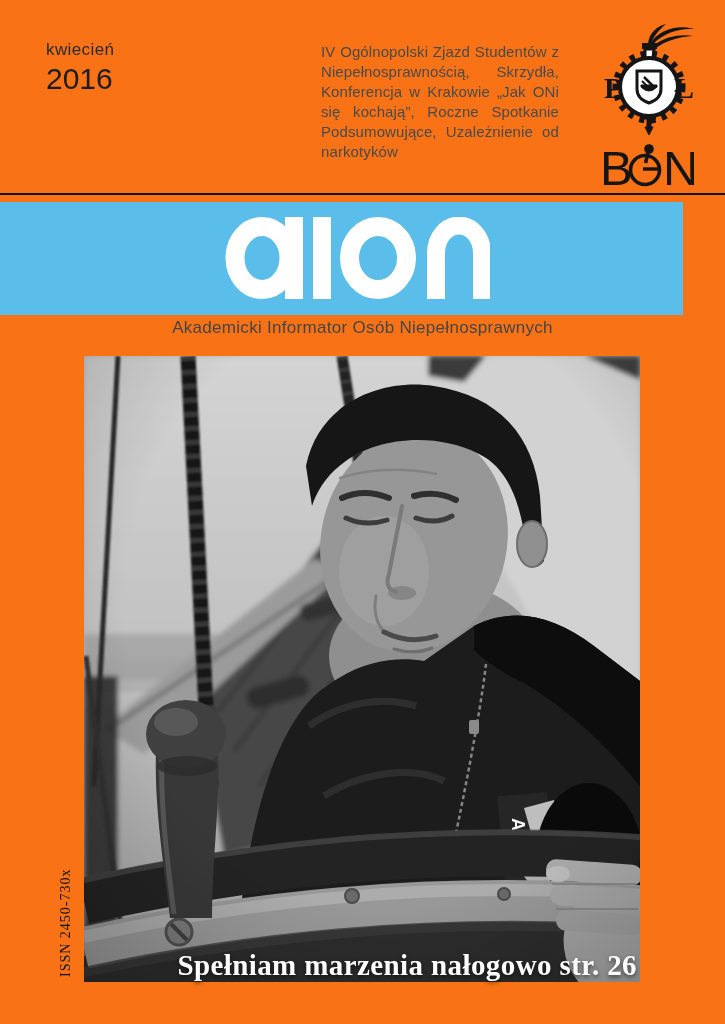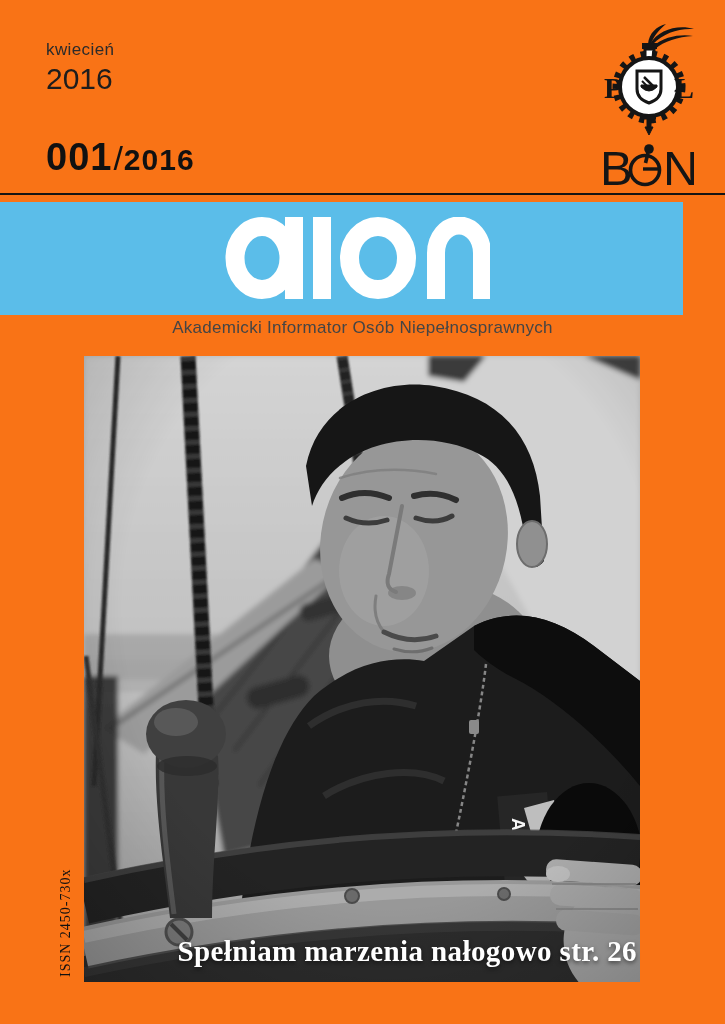--- a/index.html
+++ b/index.html
@@ -22,40 +22,38 @@
   .logo-col{position:absolute; left:598px; top:22px; width:104px;}
   .rule{position:absolute; left:0; top:193px; width:725px; height:2px; background:#141414;}
   
   .band{position:absolute; left:0; top:202px; width:683px; height:113px; background:#5bbde9;}
   .aion-logo{position:absolute; left:225px; top:217px; width:265px; height:82px;}
   .tagline{position:absolute; left:0; top:318px; width:725px; text-align:center;
     font-size:17px; color:#454545; letter-spacing:.3px;}
   
   .photo{position:absolute; left:84px; top:356px; width:556px; height:626px; background:#bbb;}
   .photo svg{display:block;}
-  .caption{position:absolute; right:3px; bottom:14px; color:#fff;
+  .caption{position:absolute; right:3px; bottom:0; color:#fff;
     font-family:"Liberation Serif", serif; font-weight:700; font-size:29px;
     letter-spacing:.4px; text-shadow:0 2px 4px rgba(0,0,0,.55); white-space:nowrap;}
   .issn{position:absolute; left:58px; top:977px; transform:rotate(-90deg); transform-origin:0 0;
     font-family:"Liberation Serif", serif; font-size:14px; letter-spacing:1px; color:#111; white-space:nowrap;}
 </style>
 </head>
 <body>
 
 <div class="page">
 
   <div class="issue-block">
     <div class="month">kwiecień</div>
     <div class="year">2016</div>
   </div>
-  <div class="issue-no">
-    <span class="num">001</span><span class="sep">/</span><span class="iy">2016</span>
-  </div>
 
   <div class="toc">
+    <p class="toc-text">IV Ogólnopolski Zjazd Studentów z Niepełnosprawnością, Skrzydła, Konferencja w Krakowie „Jak ONi się kochają”, Roczne Spotkanie Podsumowujące, Uzależnienie od narkotyków</p>
   </div>
 
   <div class="logo-col">
     <svg width="104" height="114" viewBox="0 0 104 114">
       <g fill="#151515">
         <path d="M52 22 C 60 8 80 2 96 7 C 80 6 66 11 55 22 Z"></path>
         <path d="M54 25 C 66 14 84 12 95 14 C 80 15 66 19 57 27 Z"></path>
         <path d="M50 22 C 51 11 59 4 68 2 C 60 9 55 15 53 22 Z"></path>
         <rect x="44" y="21" width="15" height="6"></rect>
       </g>

